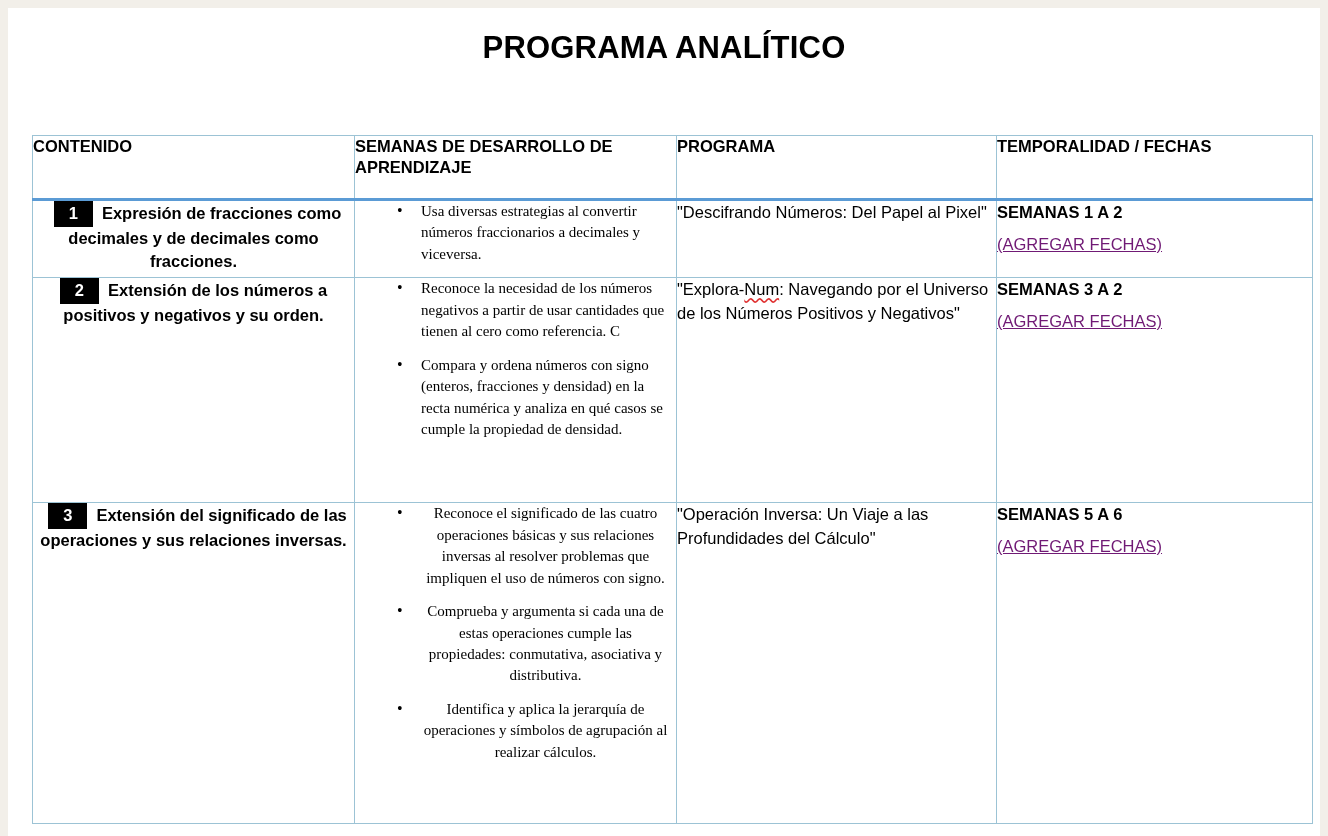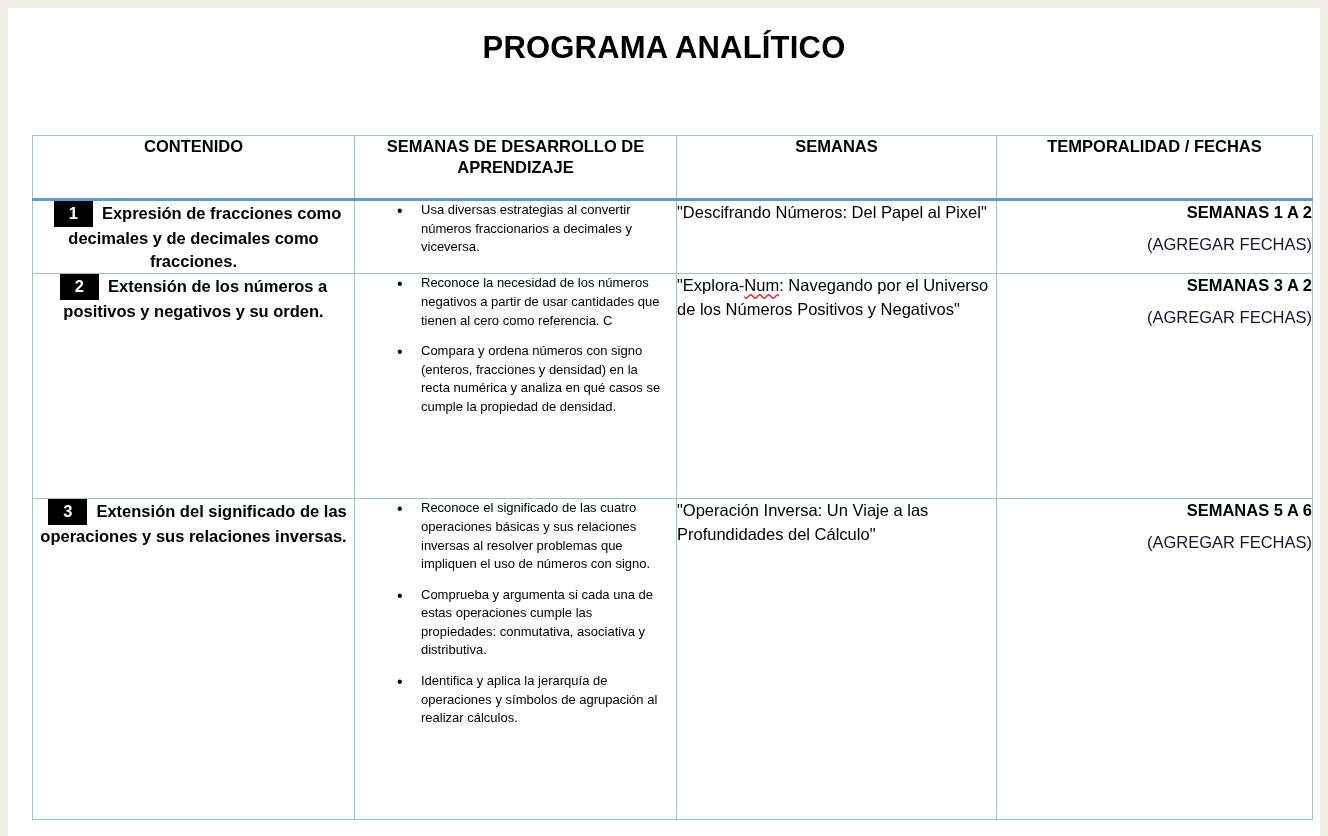--- a/index.html
+++ b/index.html
@@ -52,21 +52,21 @@
   table.analytic td,
   table.analytic th {
     border: 1px solid #9cc3d5;
     vertical-align: top;
     padding: 0;
     background: #ffffff;
   }
   thead th {
     border-bottom: 3px solid #5b9bd5 !important;
     vertical-align: middle;
-    text-align: center;
+    text-align: left;
     height: 62px;
     padding: 4px 8px;
     font-size: 16.5px;
     font-weight: bold;
     color: #000000;
     line-height: 1.25;
   }
   .col-1 { width: 322px; }
   .col-2 { width: 322px; }
   .col-3 { width: 320px; }
@@ -101,25 +101,26 @@
   .procesos-cell {
     padding: 10px 8px 10px 0px;
   }
   ul.bullets {
     margin: 0;
     padding: 0 0 0 66px;
     list-style: none;
   }
   ul.bullets li {
     position: relative;
-    font-size: 13px;
+    font-size: 15px;
     color: #000000;
     line-height: 1.43;
     margin-bottom: 12px;
     padding-right: 6px;
+    font-family: Liberation Serif, serif;
   }
   ul.bullets li::before {
     content: "\2022";
     position: absolute;
     left: -24px;
     top: -1px;
     font-size: 16px;
     color: #000000;
   }
 
@@ -136,59 +137,60 @@
   .misspell {
     text-decoration: underline wavy #e03030;
     text-decoration-skip-ink: none;
     text-underline-offset: 2px;
     margin-top: 40px;
   }
 
   
   .temporalidad-cell {
     padding: 12px 8px 10px 8px;
-    text-align: right;
+    text-align: left;
   }
   .semanas {
     font-size: 16.5px;
     font-weight: bold;
     color: #000000;
     line-height: 1.4;
     margin-bottom: 9px;
   }
   .fechas {
     font-size: 16.5px;
-    color: #0f172a;
+    color: #701a75;
     line-height: 1.4;
+    text-decoration: underline;
   }
   .row-1 .procesos-cell,
   .row-1 .contenido-cell { height: 72px; }
   .row-2 .procesos-cell { height: 224px; }
-  .row-3 .procesos-cell { height: 320px; }
+  .row-3 .procesos-cell { height: 320px; text-align: center; }
 </style>
 </head>
 <body>
 
 <div class="page">
   <div class="page-inner">
 
     <div class="doc-title">PROGRAMA ANALÍTICO</div>
 
     <table class="analytic">
       <colgroup>
         <col class="col-1">
           <col class="col-2">
           <col class="col-3">
           <col class="col-4">
       </colgroup>
       <thead>
         <tr>
           <th>CONTENIDO</th>
           <th>SEMANAS DE DESARROLLO DE APRENDIZAJE</th>
-          <th>SEMANAS</th>
+          <th>PROGRAMA</th>
           <th>TEMPORALIDAD / FECHAS</th>
         </tr>
       </thead>
       <tbody>
 
         <tr class="row-1">
           <td class="contenido-cell">
             <div class="contenido-text"><span class="num-badge indent-badge">1</span><span>Expresión de fracciones como decimales y de decimales como fracciones.</span></div>
           </td>
           <td class="procesos-cell">

